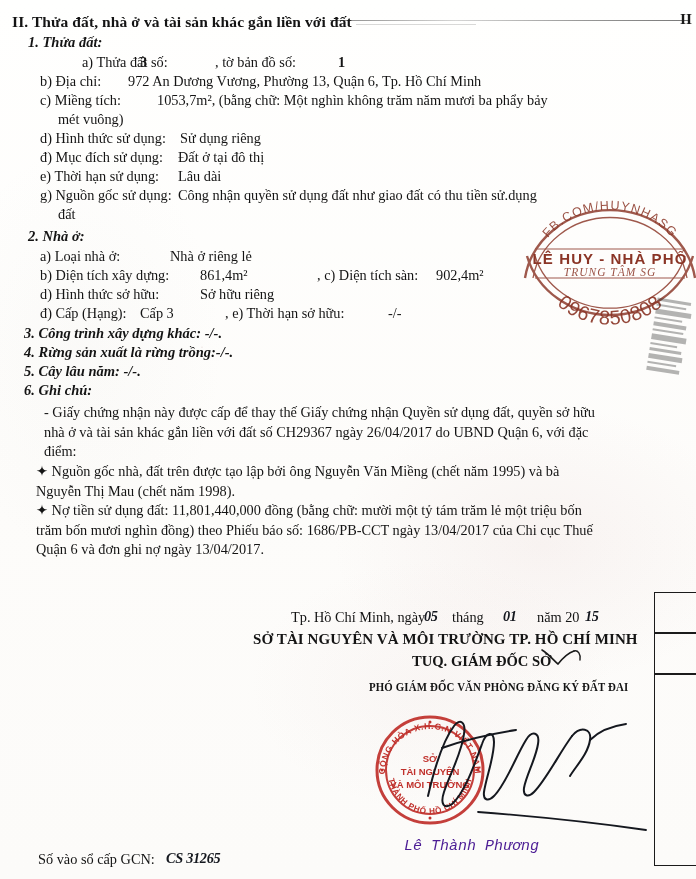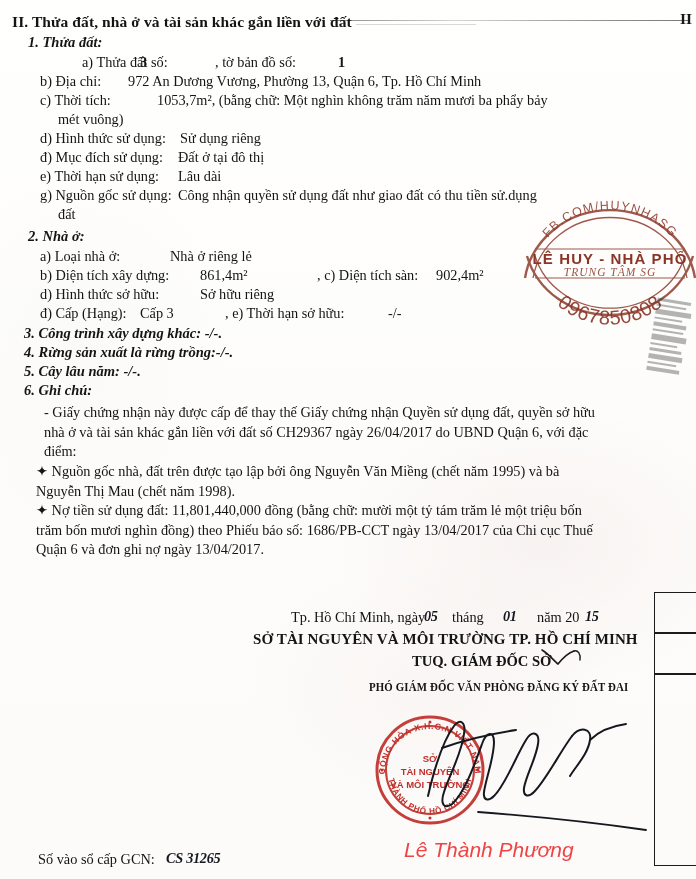--- a/index.html
+++ b/index.html
@@ -108,24 +108,24 @@
     position: absolute;
     font-weight: bold;
     font-size: 13.2px;
     white-space: nowrap;
     transform: scaleX(0.82);
     transform-origin: left center;
     letter-spacing: 0.2px;
   }
   .sig-name {
     position: absolute;
-    font-family: Liberation Sans, sans-serif;
+    font-family: Liberation Mono, monospace;
     font-style: italic;
-    font-size: 21px;
-    color: #ef4444;
+    font-size: 15px;
+    color: #4c1d95;
     white-space: nowrap;
   }
   .gcn-line {
     position: absolute;
     font-size: 14.3px;
     white-space: nowrap;
   }
 
   
   .ad-stamp {
@@ -210,21 +210,21 @@
   <div class="sec-head" style="left:28px; top:34px;">1. Thửa đất:</div>
 
   <div class="line" style="left:40px; top:54px;margin-left:42px;">a) Thửa đất số:</div>
   <div class="line bold" style="left:140px; top:54px;">3</div>
   <div class="line" style="left:215px; top:54px;">, tờ bản đồ số:</div>
   <div class="line bold" style="left:338px; top:54px;">1</div>
 
   <div class="line" style="left:40px; top:73px;">b) Địa chỉ:</div>
   <div class="line" style="left:128px; top:73px;">972 An Dương Vương, Phường 13, Quận 6, Tp. Hồ Chí Minh</div>
 
-  <div class="line" style="left:40px; top:92px;">c) Thời tích:</div>
+  <div class="line" style="left:40px; top:92px;">c) Miềng tích:</div>
   <div class="line" style="left:157px; top:92px;">1053,7m², (bằng chữ: Một nghìn không trăm năm mươi ba phẩy bảy</div>
   <div class="line" style="left:58px; top:111px;">mét vuông)</div>
 
   <div class="line" style="left:40px; top:130px;">d) Hình thức sử dụng:</div>
   <div class="line" style="left:180px; top:130px;">Sử dụng riêng</div>
 
   <div class="line" style="left:40px; top:149px;">đ) Mục đích sử dụng:</div>
   <div class="line" style="left:178px; top:149px;">Đất ở tại đô thị</div>
 
   <div class="line" style="left:40px; top:168px;">e) Thời hạn sử dụng:</div>

